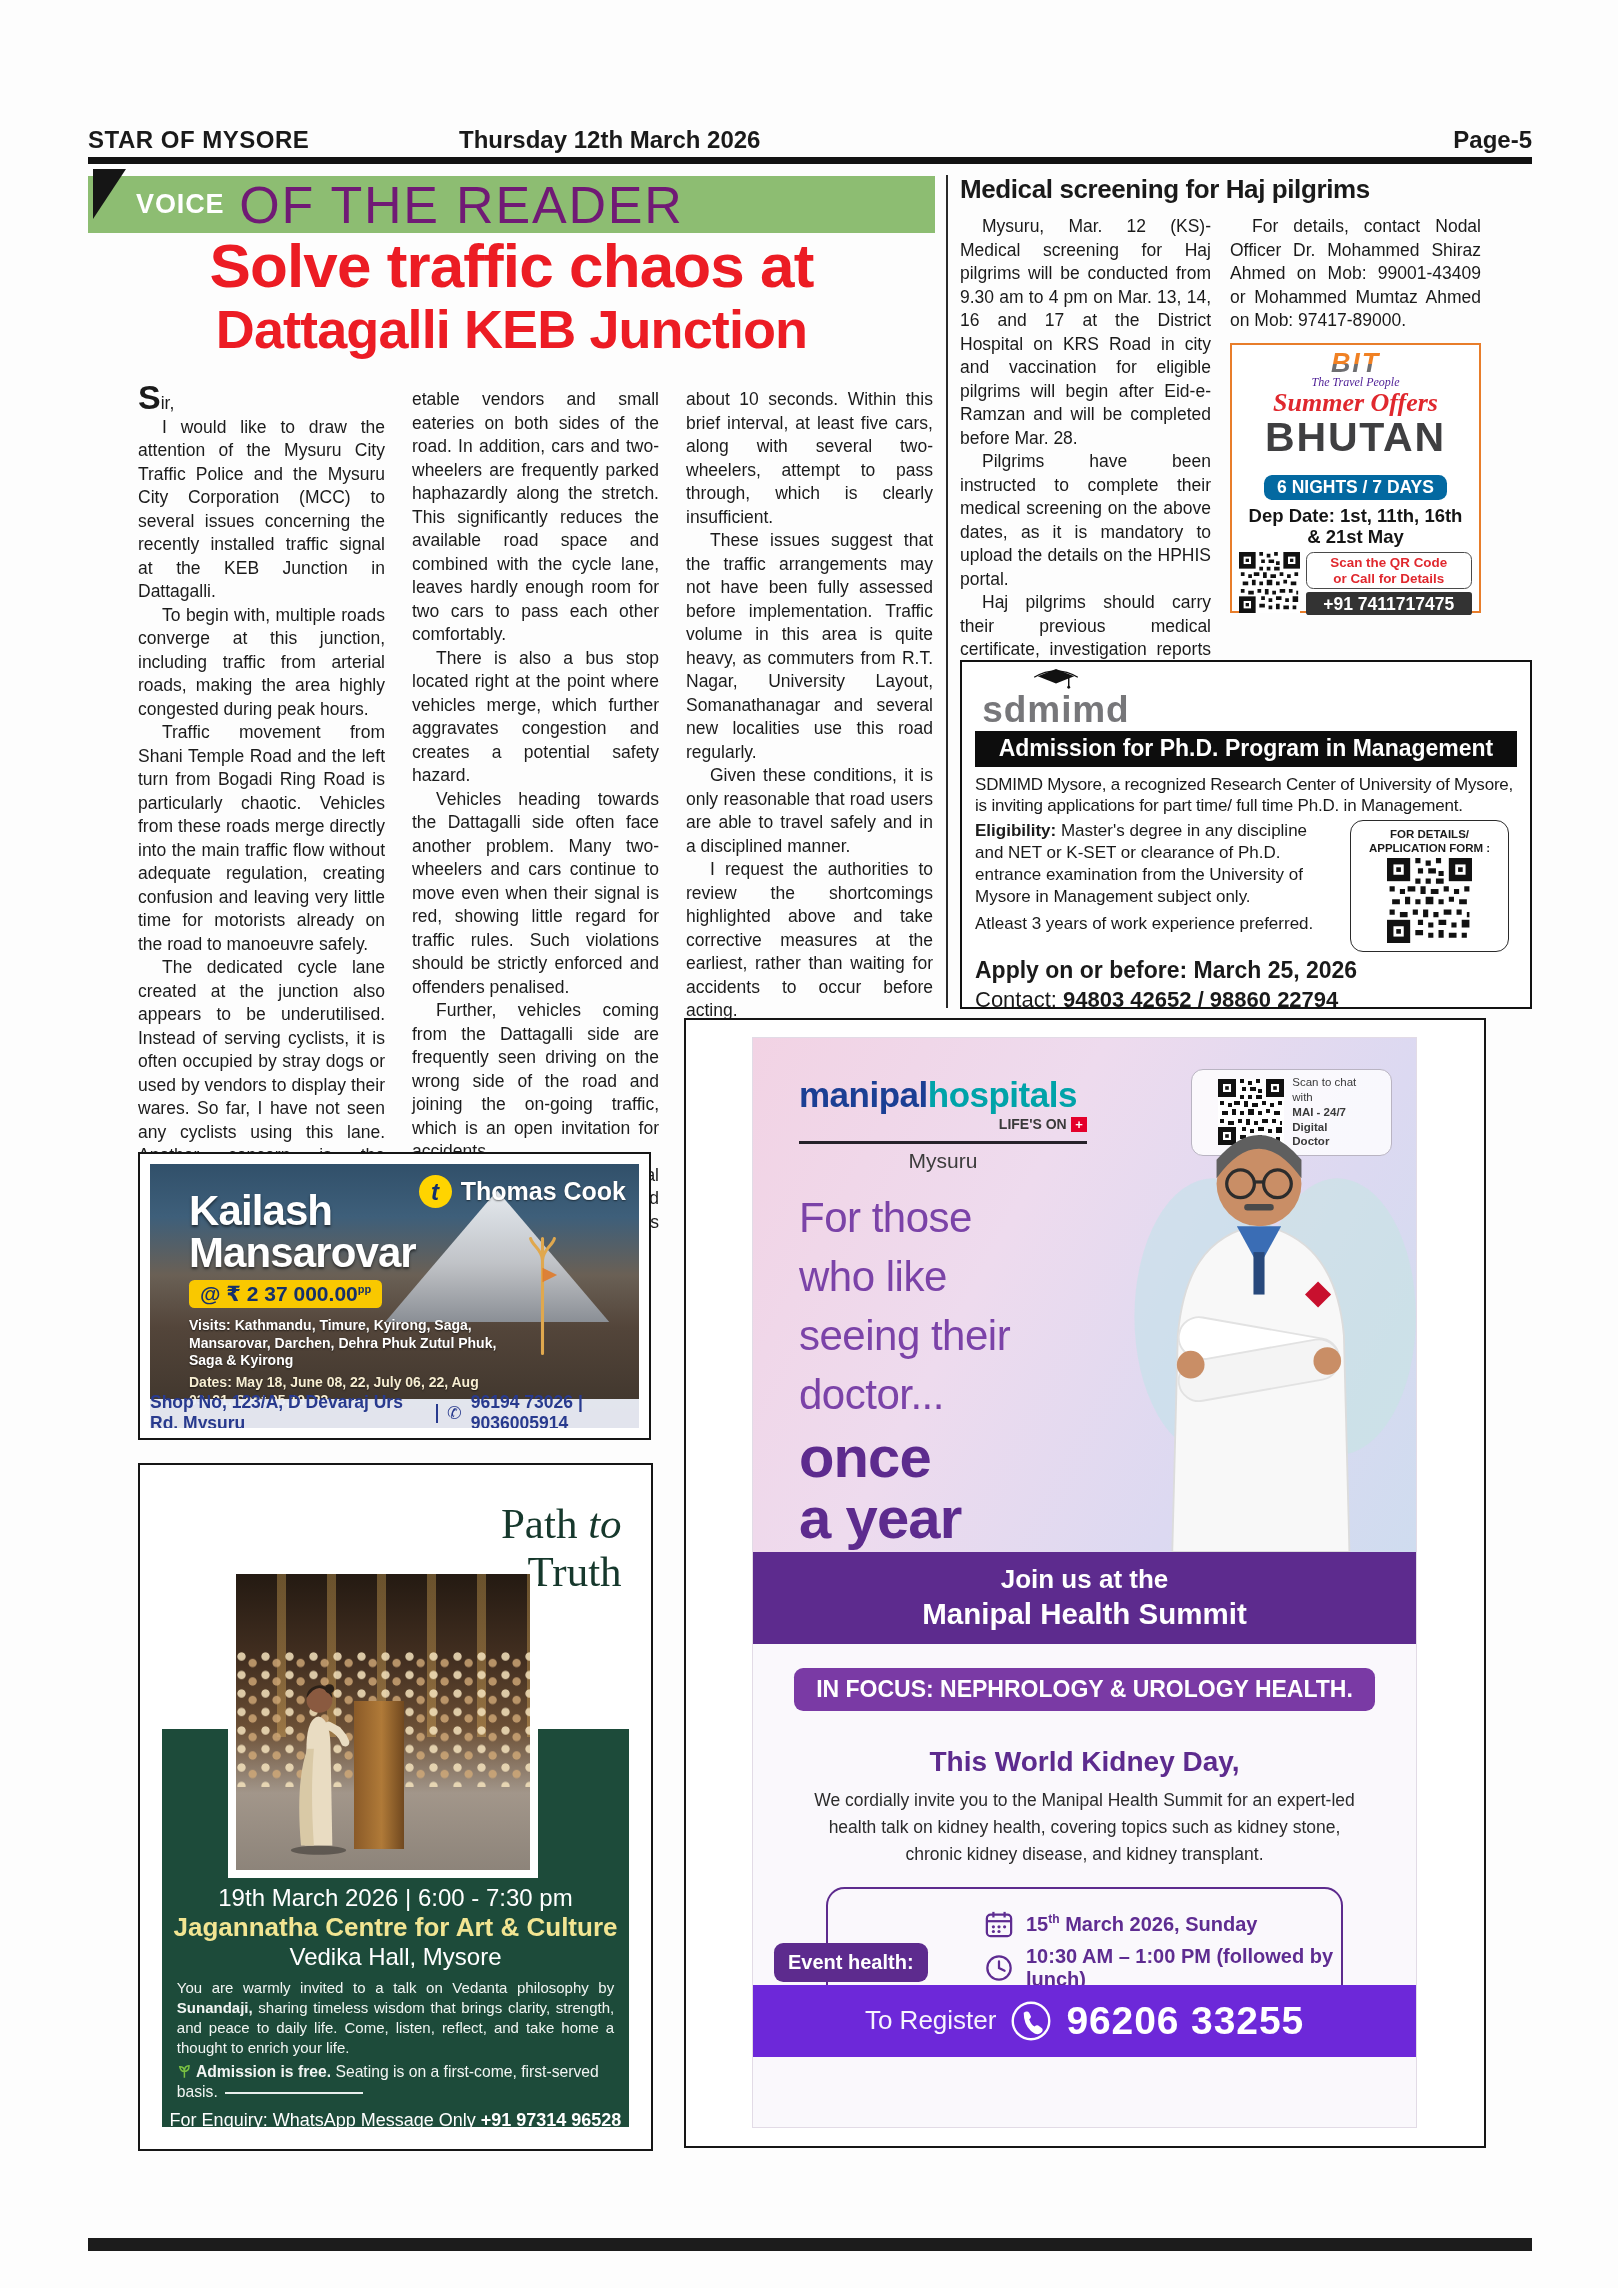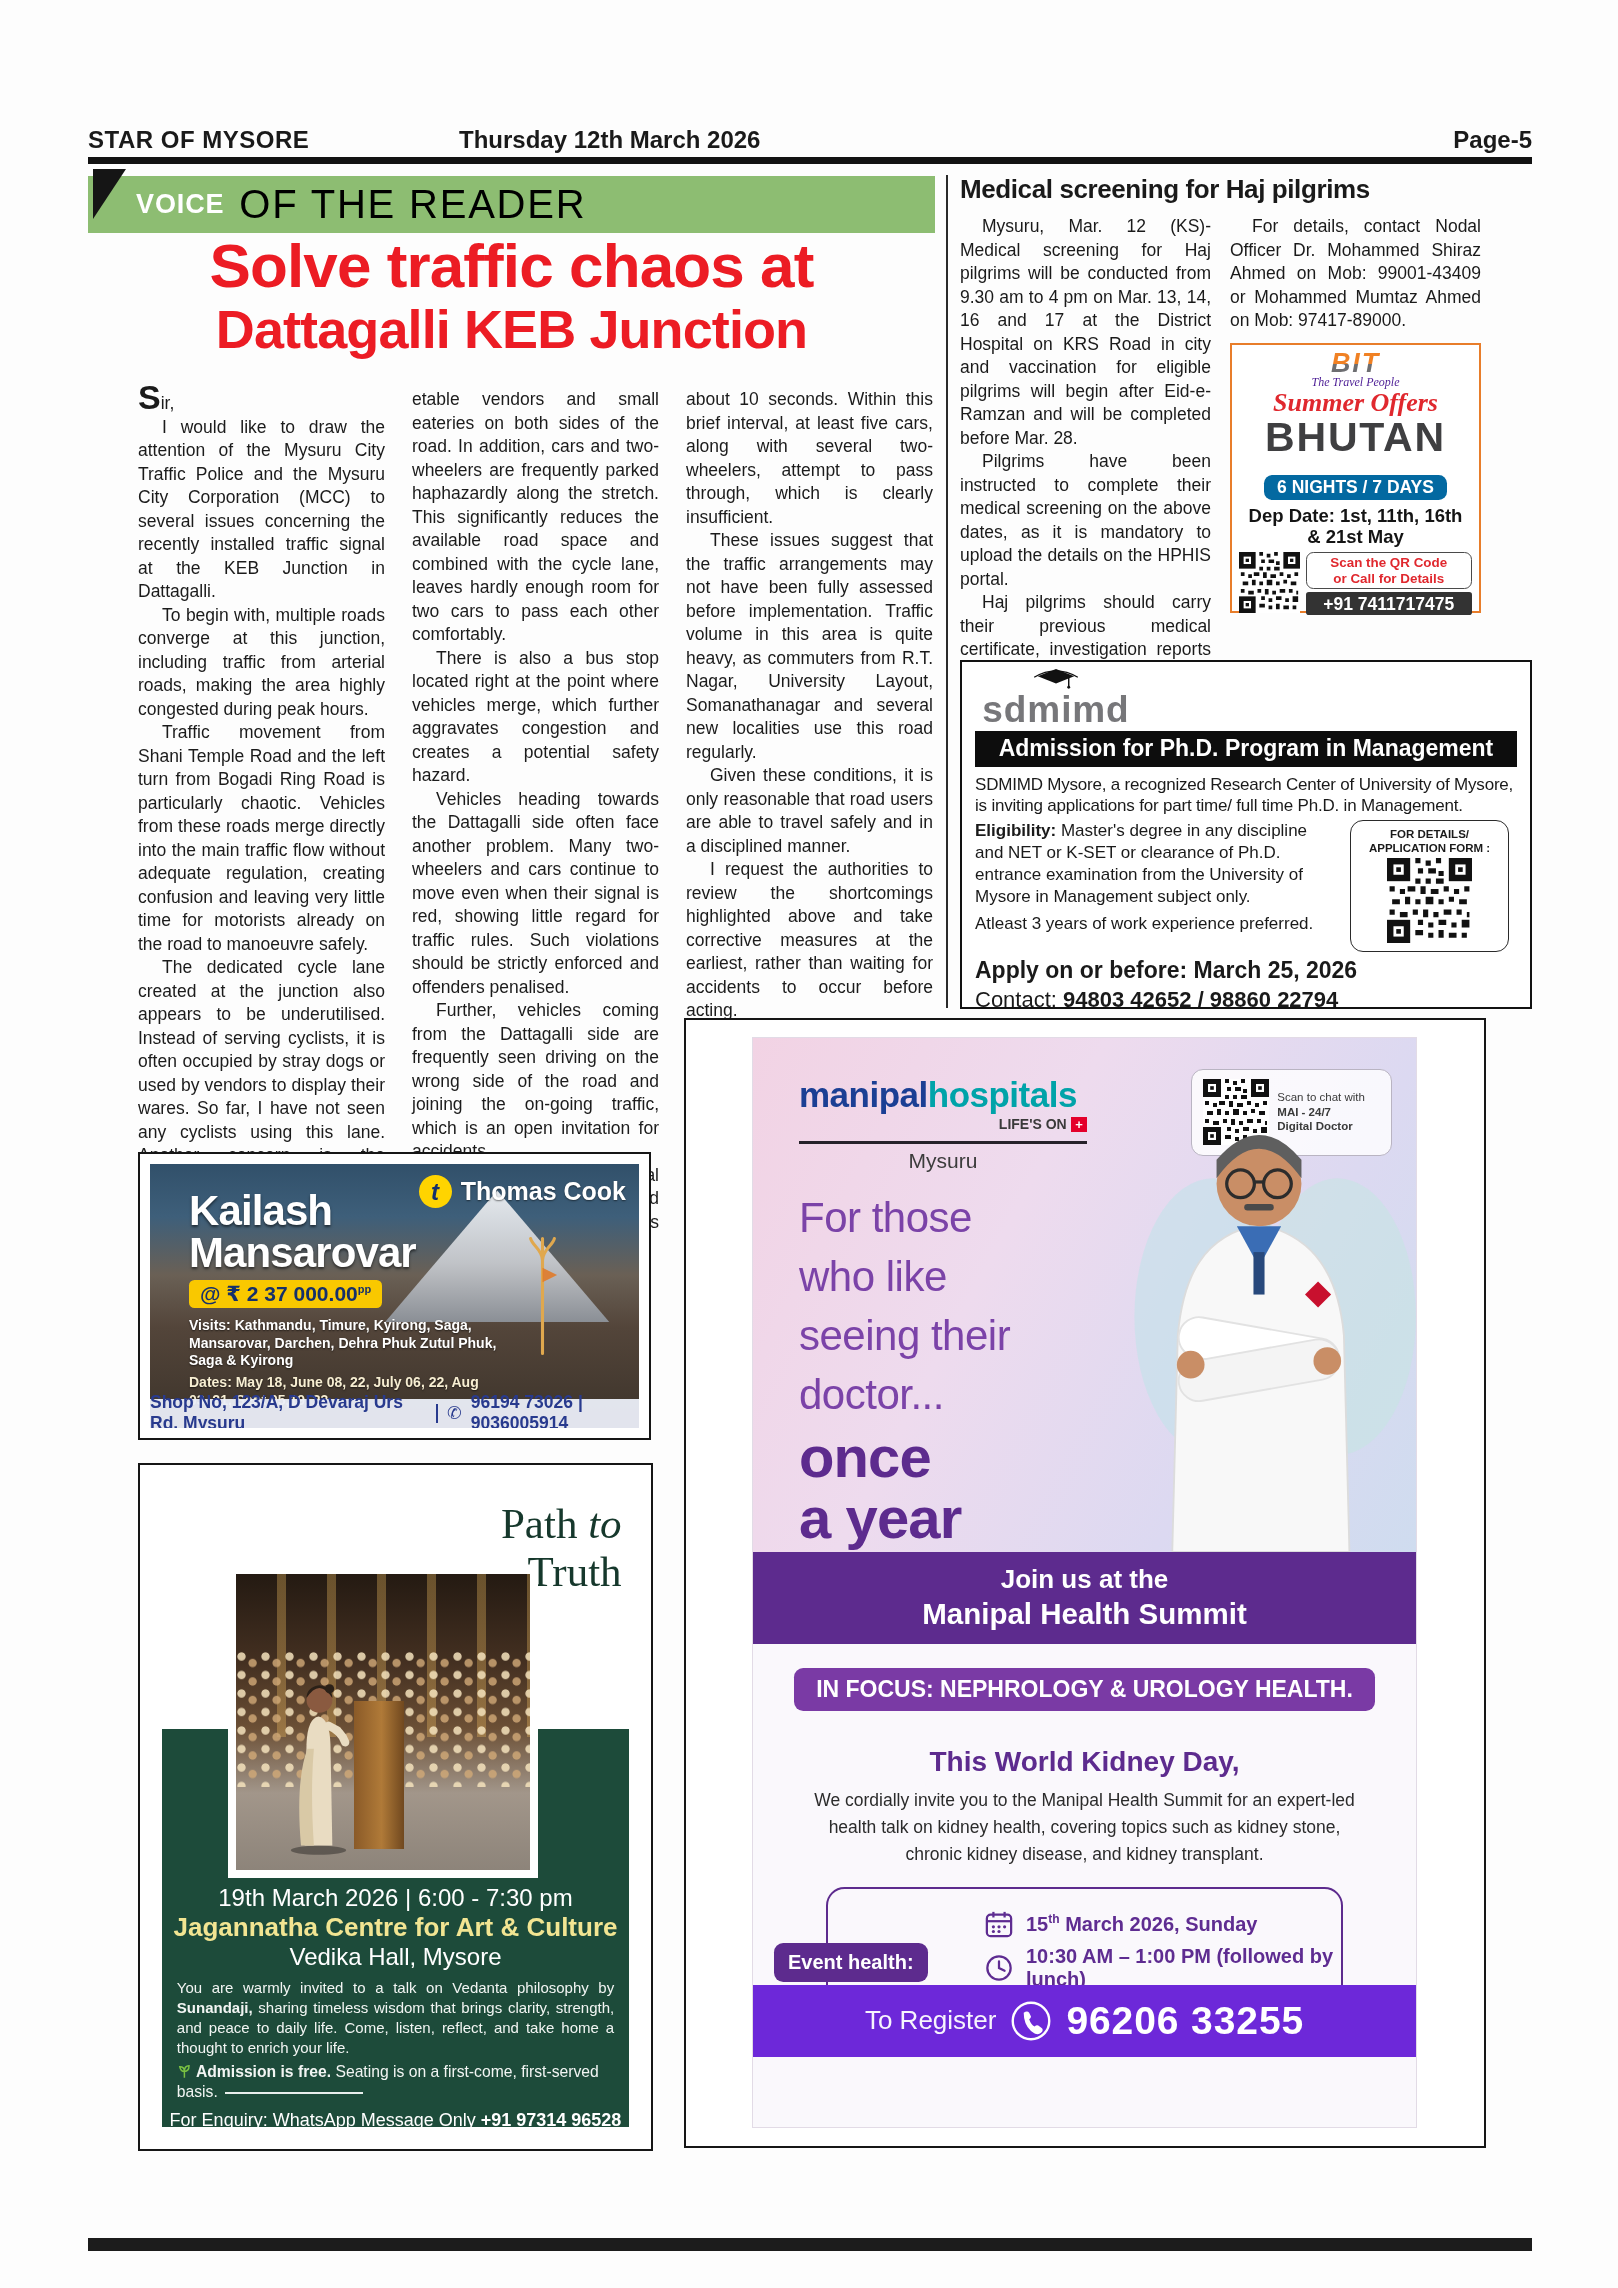--- a/index.html
+++ b/index.html
@@ -12,21 +12,21 @@
   .mast-date{position:absolute;left:459px;top:126px;font-size:24px;font-weight:800;}
   .mast-page{position:absolute;right:87px;top:126px;font-size:24px;font-weight:800;}
   .top-rule{position:absolute;left:88px;top:157px;width:1444px;height:6.5px;background:#121212;}
 
   
   .voice-banner{position:absolute;left:88px;top:176px;width:847px;height:57px;background:#8dbd72;
                 display:flex;align-items:center;padding-left:48px;}
   .banner-tri{position:absolute;left:4.6px;top:-7.4px;width:0;height:0;
               border-top:50px solid #151515;border-right:33px solid transparent;}
   .voice-kicker{color:#fff;font-weight:800;font-size:27px;letter-spacing:0.9px;margin-right:14.8px;}
-  .voice-title{color:#000000;font-weight:400;font-size:40px;letter-spacing:1.8px;}
+  .voice-title{color:#701a75;font-weight:400;font-size:52px;letter-spacing:1.8px;}
 
   
   .headline1{position:absolute;left:88px;top:233px;width:847px;text-align:center;
              font-size:62px;font-weight:900;color:#ec1c24;letter-spacing:-0.9px;line-height:65px;}
   .headline2{position:absolute;left:88px;top:300px;width:847px;text-align:center;
              font-size:54px;font-weight:900;color:#ec1c24;letter-spacing:-0.9px;line-height:59px;}
 
   
   .letter-cols{position:absolute;left:138px;top:388px;width:796px;height:761px;}
   .lcol{position:absolute;top:0;width:247px;font-size:17.5px;line-height:23.5px;text-align:justify;color:#1b1b1b;}
@@ -148,21 +148,21 @@
           background:linear-gradient(118deg,#f2d3e4 0%,#eedbee 38%,#dcd9f1 72%,#cfdcef 100%);}
   .m-logo{position:absolute;left:46px;top:37px;}
   .m-logo .l1{font-size:35px;font-weight:700;color:#1b3f94;letter-spacing:-0.5px;}
   .m-logo .l2{font-size:35px;font-weight:700;color:#00a3a9;letter-spacing:-0.5px;}
   .m-lifeson{display:flex;justify-content:flex-end;align-items:center;margin-top:1.8px;font-size:14px;font-weight:800;color:#3a3a3a;}
   .m-plus{display:inline-flex;width:15.7px;height:15.7px;background:#e4002b;color:#fff;font-weight:900;
           align-items:center;justify-content:center;margin-left:4.6px;font-size:13px;}
   .m-rule{width:288px;height:3.7px;background:#26222a;margin-top:8.3px;}
   .m-city{width:288px;text-align:center;font-size:21px;color:#3c3c3c;margin-top:4.6px;}
   .m-qr-chip{position:absolute;right:24px;top:31px;width:201px;height:87px;background:rgba(255,255,255,.82);
-             border:0.9px solid #b9b4c2;border-radius:12px;display:flex;align-items:center;padding:11px;}
+             border:0.9px solid #b9b4c2;border-radius:12px;display:flex;align-items:center;padding:26px;}
   .m-qr{width:66px;height:66px;flex:0 0 auto;}
   .m-qr-txt{margin-left:8.3px;font-size:11.5px;line-height:14.8px;color:#3a3a3a;}
   .m-qr-txt b{display:block;}
   .m-headline{position:absolute;left:46px;top:150px;color:#7b43a8;font-size:42px;line-height:59px;font-weight:500;letter-spacing:-0.5px;}
   .m-headline-bold{position:absolute;left:46px;top:388px;color:#5d2b8e;font-size:58px;line-height:61px;font-weight:800;letter-spacing:-0.9px;}
   .m-doctor{position:absolute;right:0;top:48px;width:314px;height:466px;}
   .m-band{width:100%;height:92px;background:#5d2b8e;color:#fff;text-align:center;padding-top:12px;}
   .m-band .b1{font-size:26px;font-weight:700;line-height:31px;}
   .m-band .b2{font-size:29.5px;font-weight:800;line-height:37px;}
   .m-body{position:relative;width:100%;height:413px;text-align:center;}

